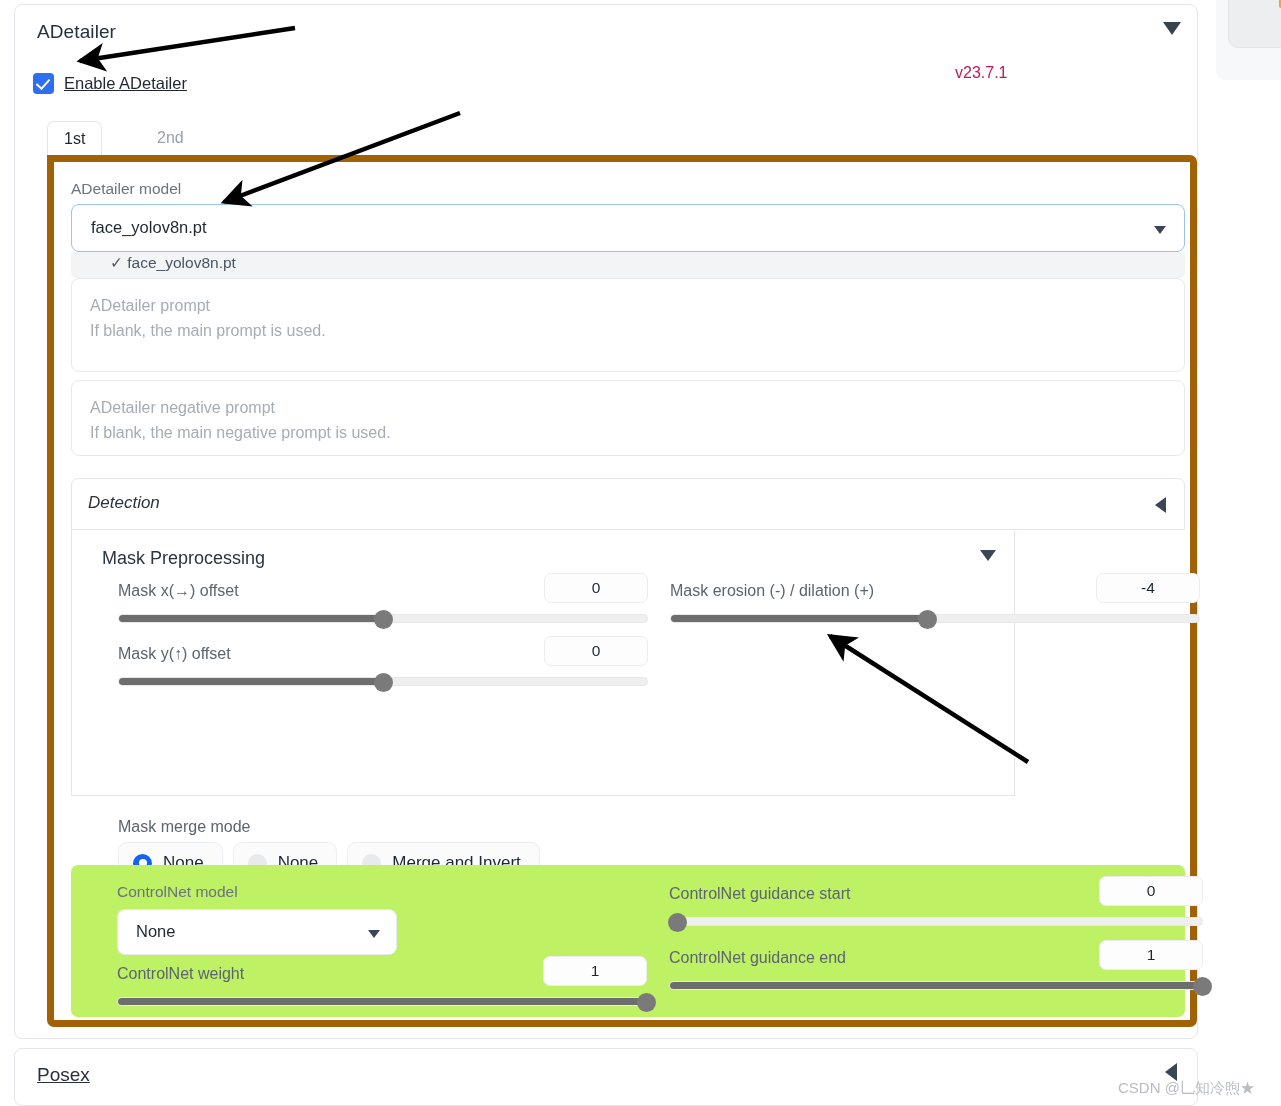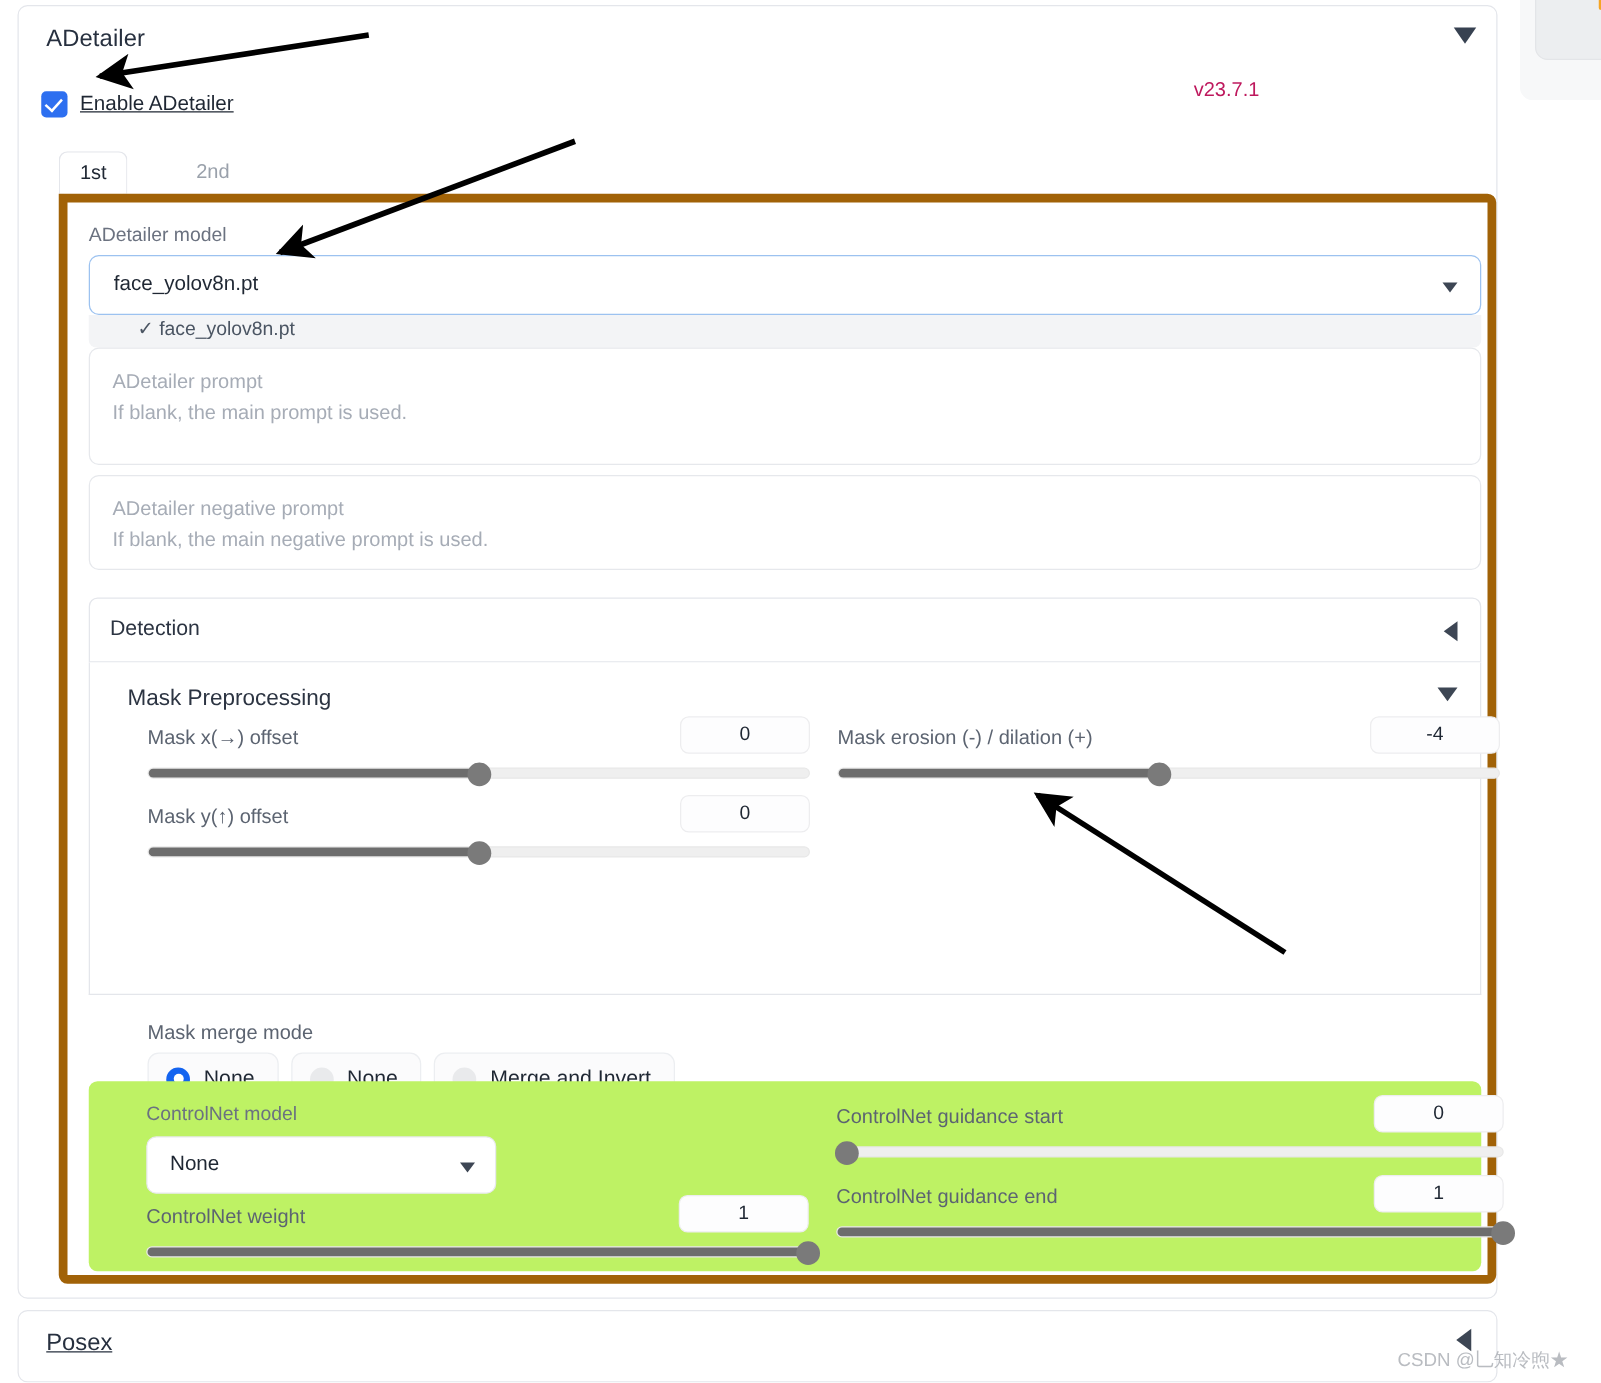--- a/index.html
+++ b/index.html
@@ -117,41 +117,41 @@
     border: 1px solid #e6e8ec; border-radius: 8px; background: #fff;
     padding: 14px 18px;
   }
   .ta-prompt { top: 116px; height: 94px; }
   .ta-neg { top: 218px; height: 76px; }
   .ph-line { font-size: 16px; color: #a6acb6; line-height: 25px; }
 
   
   .acc {
     position: absolute; left: 17px; width: 1114px;
-    border: 1px solid #e4e6eb; background: #fff;
+    border: 1px solid #e4e6eb; background: #fff; font-style: italic;
   }
   .acc-detection { top: 316px; height: 52px; border-radius: 7px 7px 0 0; }
   .acc-title { position: absolute; left: 16px; top: 14px; font-size: 17px; color: #2c3442; }
   .caret-left {
     position: absolute; right: 18px; top: 18px;
     width: 0; height: 0;
     border-top: 8px solid transparent; border-bottom: 8px solid transparent;
     border-right: 11px solid #3d4654;
   }
   .caret-down {
     position: absolute; right: 18px; top: 20px;
     width: 0; height: 0;
     border-left: 8px solid transparent; border-right: 8px solid transparent;
     border-top: 11px solid #3d4654;
   }
 
   
   .mask-body {
     position: absolute; left: 17px; top: 368px;
-    width: 1114px; height: 266px;
+    width: 944px; height: 266px;
     border: 1px solid #e4e6eb; border-top: none; background: #fff;
   }
   .mask-heading { position: absolute; left: 30px; top: 18px; font-size: 18px; color: #2c3442; }
 
   .slider-group { position: absolute; }
   .sg-label { position: absolute; left: 0; top: 0; font-size: 16px; color: #5c6471; white-space: nowrap; }
   .num-box {
     position: absolute; top: -9px;
     width: 104px; height: 30px;
     border: 1px solid #ededef; border-radius: 7px; background: #fdfdfe;

